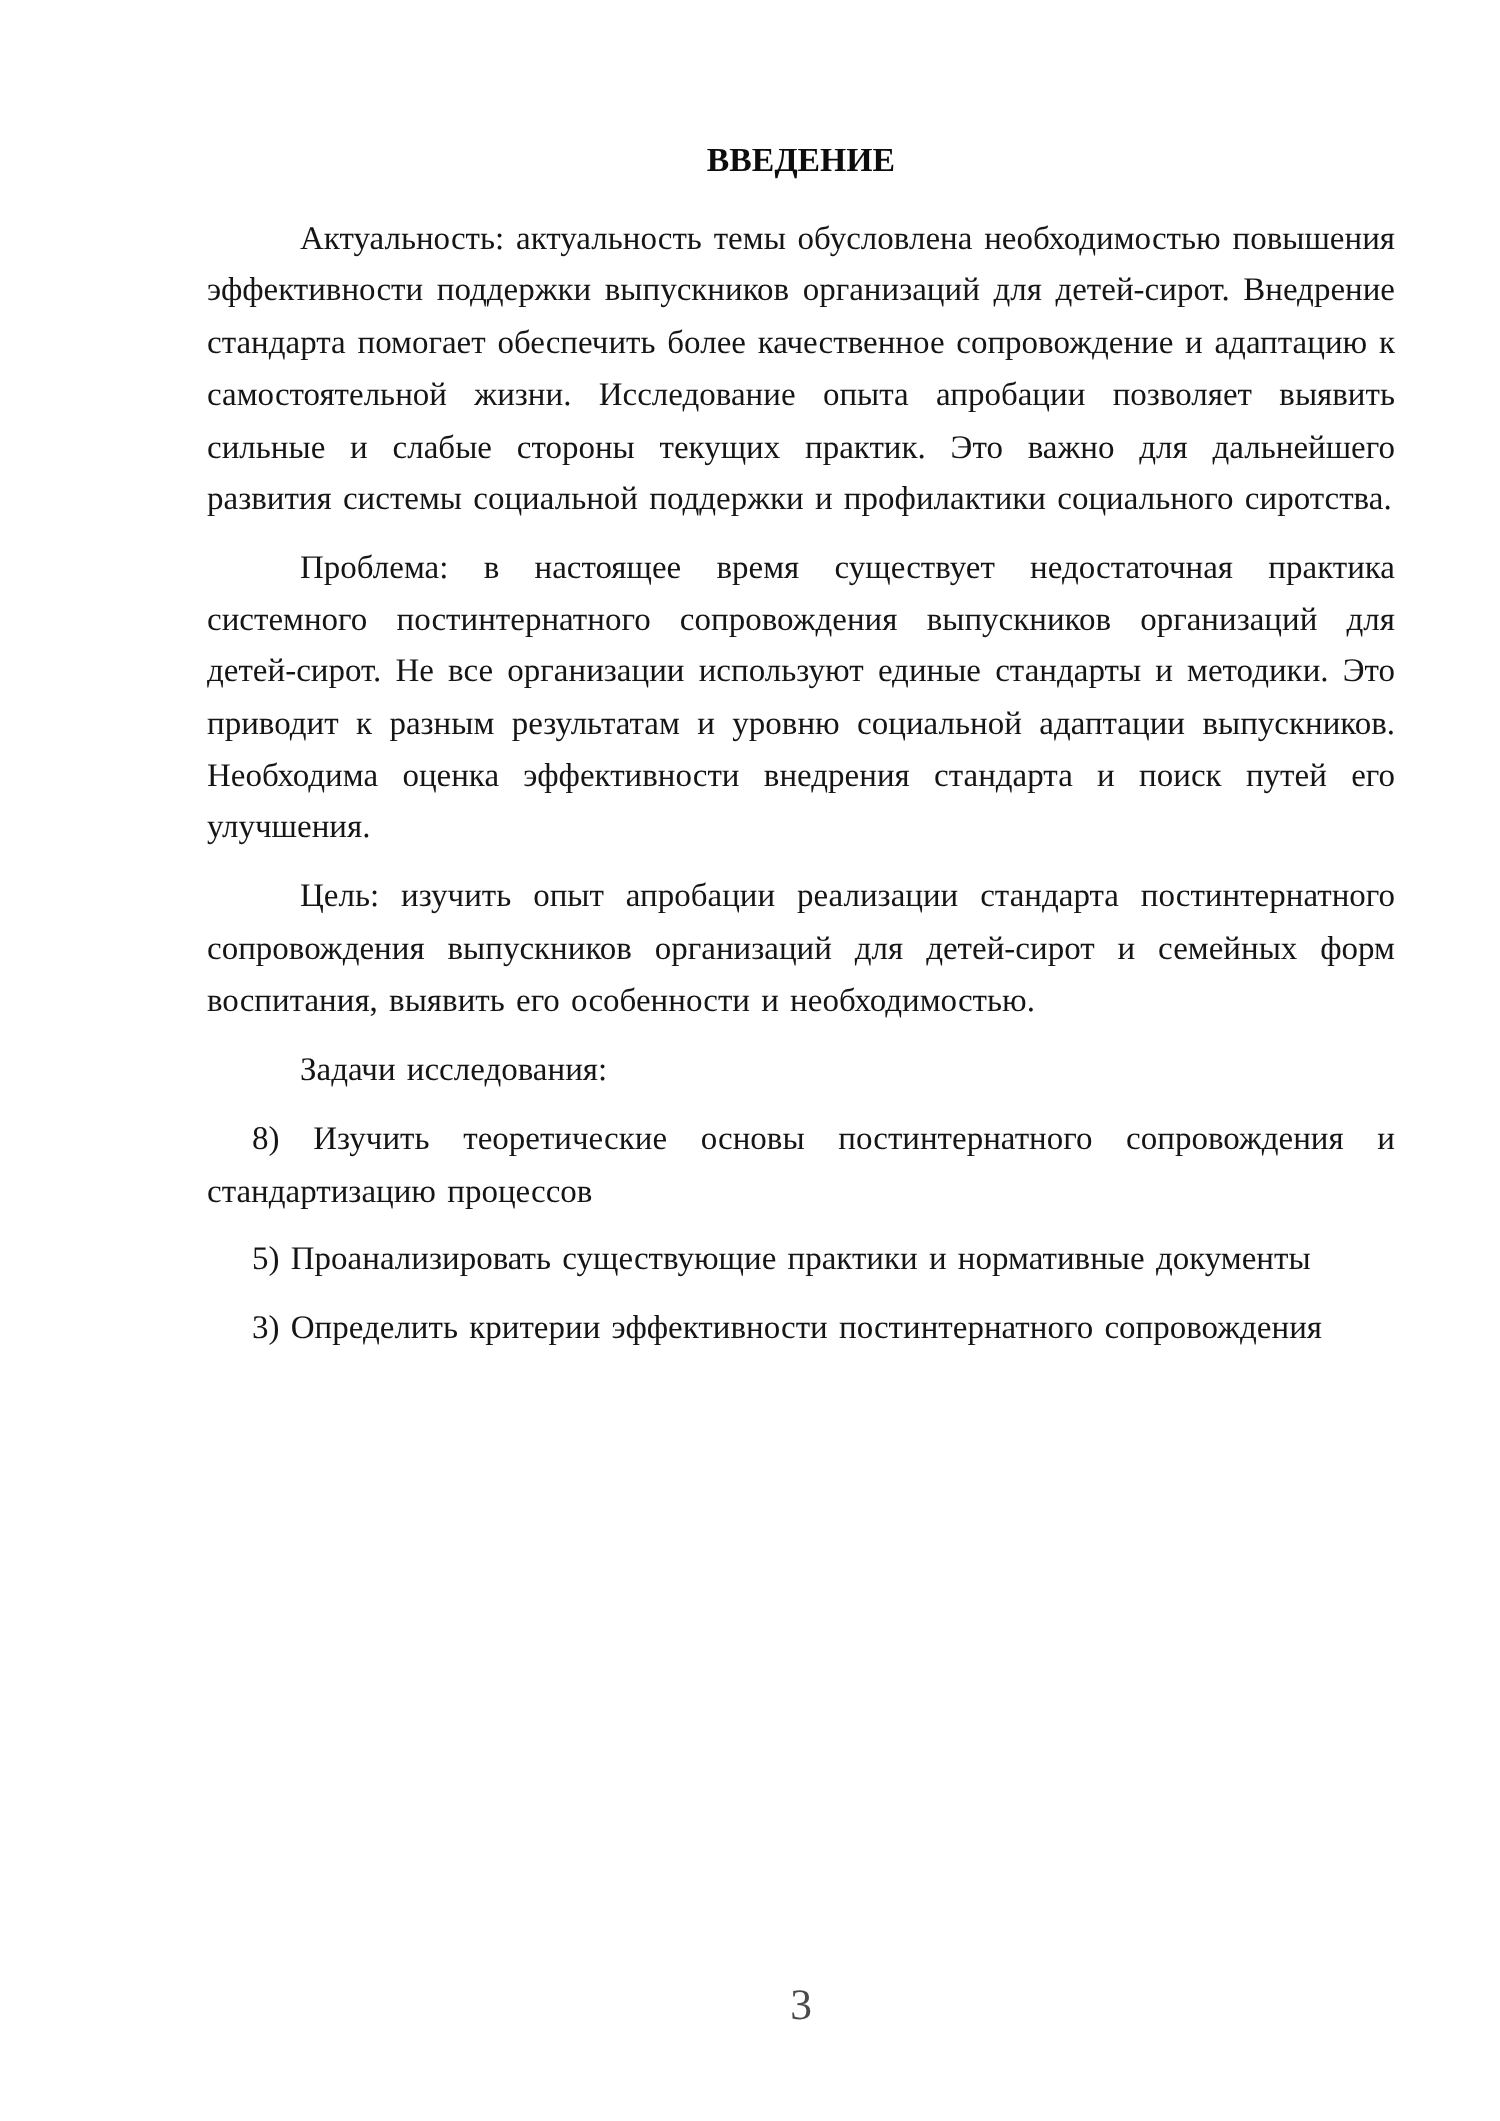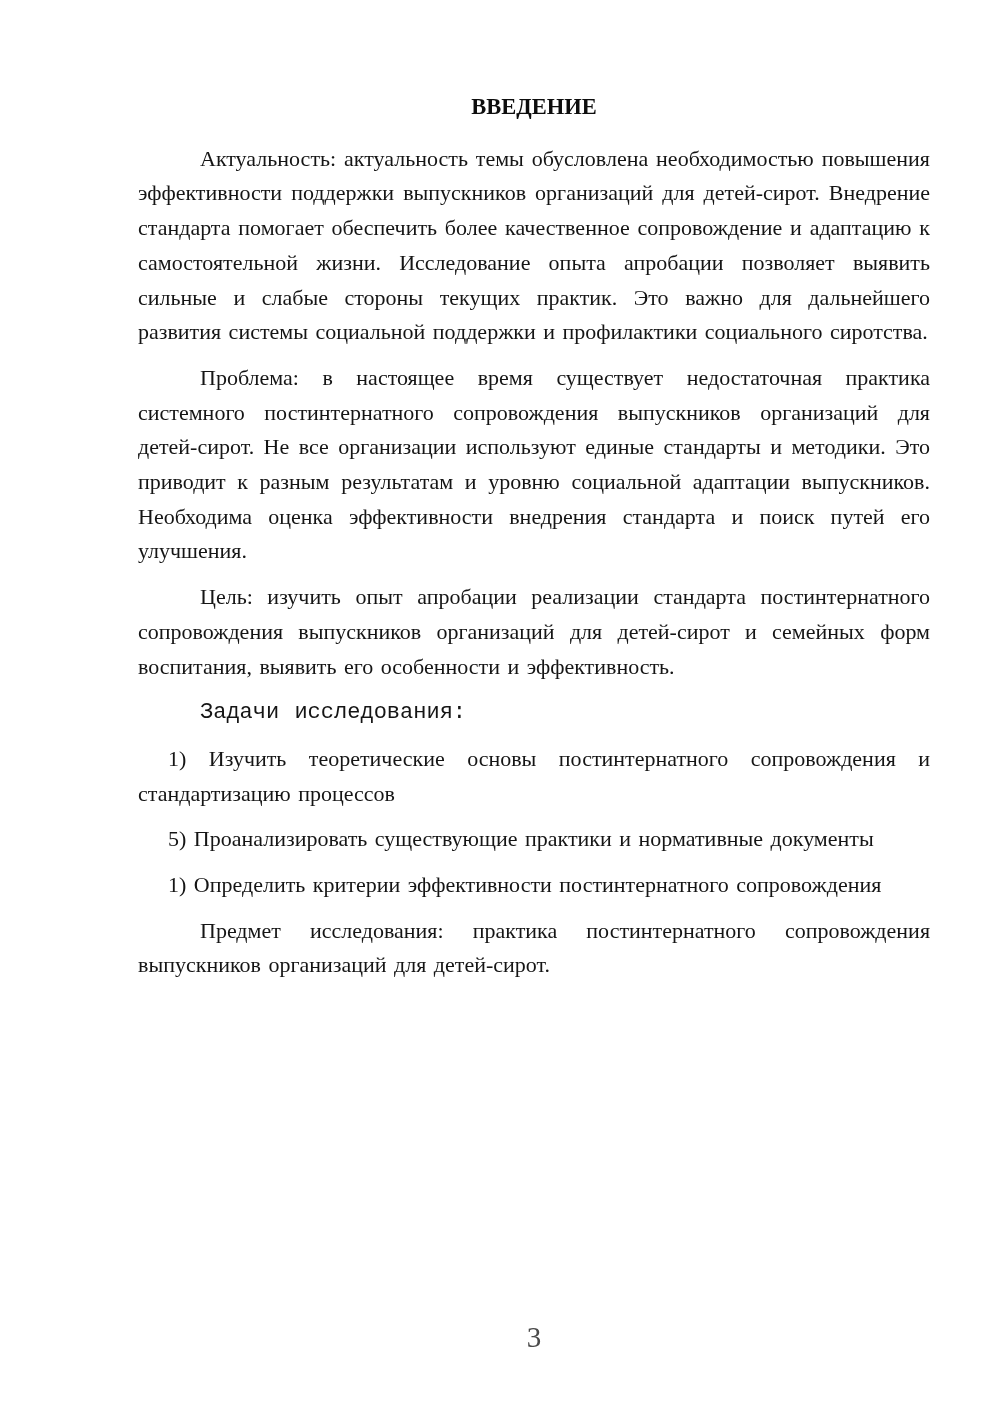--- a/index.html
+++ b/index.html
@@ -33,21 +33,20 @@
     margin: 11px 0 0 0;
     text-align: justify;
     text-align-last: left;
     text-indent: 62px;
     word-spacing: 2px;
   }
   .tasks-heading {
     margin: 12px 0 0 0;
     text-align: right;
     text-indent: 62px;
-    font-family: Liberation Mono, monospace;
   }
   .task {
     margin: 11px 0 0 0;
     text-align: justify;
     text-align-last: left;
     text-indent: 30px;
     word-spacing: 2px;
   }
   .page-number {
     position: absolute;
@@ -65,28 +64,27 @@
 <body>
 
 <div class="page">
 
   <h1 class="doc-title">ВВЕДЕНИЕ</h1>
 
   <p class="para">Актуальность: актуальность темы обусловлена необходимостью повышения эффективности поддержки выпускников организаций для детей-сирот. Внедрение стандарта помогает обеспечить более качественное сопровождение и адаптацию к самостоятельной жизни. Исследование опыта апробации позволяет выявить сильные и слабые стороны текущих практик. Это важно для дальнейшего развития системы социальной поддержки и профилактики социального сиротства.</p>
 
   <p class="para">Проблема: в настоящее время существует недостаточная практика системного постинтернатного сопровождения выпускников организаций для детей-сирот. Не все организации используют единые стандарты и методики. Это приводит к разным результатам и уровню социальной адаптации выпускников. Необходима оценка эффективности внедрения стандарта и поиск путей его улучшения.</p>
 
-  <p class="para">Цель: изучить опыт апробации реализации стандарта постинтернатного сопровождения выпускников организаций для детей-сирот и семейных форм воспитания, выявить его особенности и эффективность.</p>
+  <p class="para">Цель: изучить опыт апробации реализации стандарта постинтернатного сопровождения выпускников организаций для детей-сирот и семейных форм воспитания, выявить его особенности и необходимостью.</p>
 
   <p class="para tasks-heading">Задачи исследования:</p>
 
   <div>
-    <p class="task">1) Изучить теоретические основы постинтернатного сопровождения и стандартизацию процессов</p>
+    <p class="task">8) Изучить теоретические основы постинтернатного сопровождения и стандартизацию процессов</p>
     <p class="task">5) Проанализировать существующие практики и нормативные документы</p>
-    <p class="task">1) Определить критерии эффективности постинтернатного сопровождения</p>
+    <p class="task">3) Определить критерии эффективности постинтернатного сопровождения</p>
   </div>
 
 
-  <p class="para">Предмет исследования: практика постинтернатного сопровождения выпускников организаций для детей-сирот.</p>
 
   <div class="page-number">3</div>
 
 </div>
 
 </body></html>

